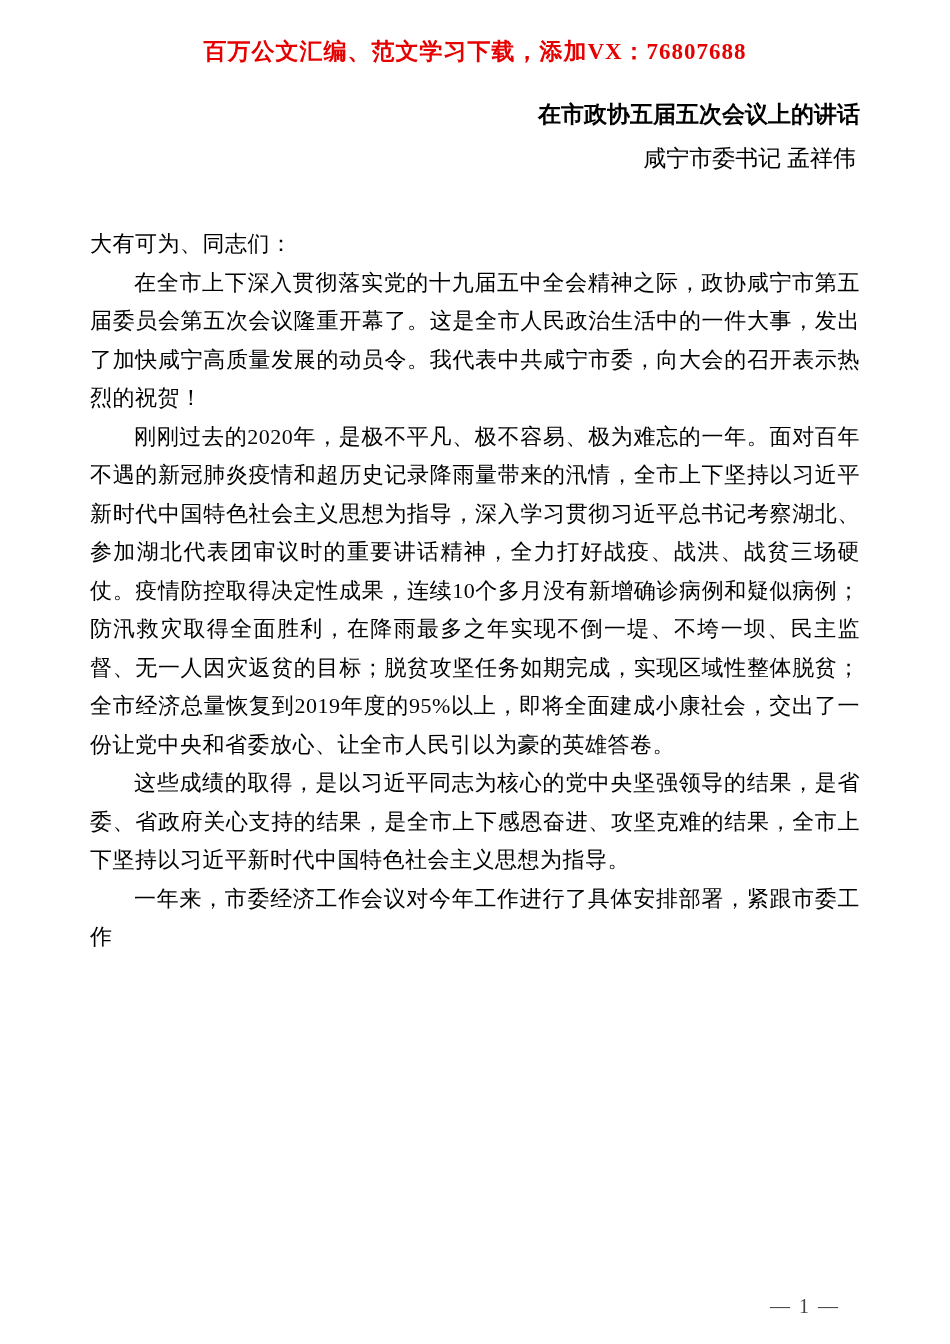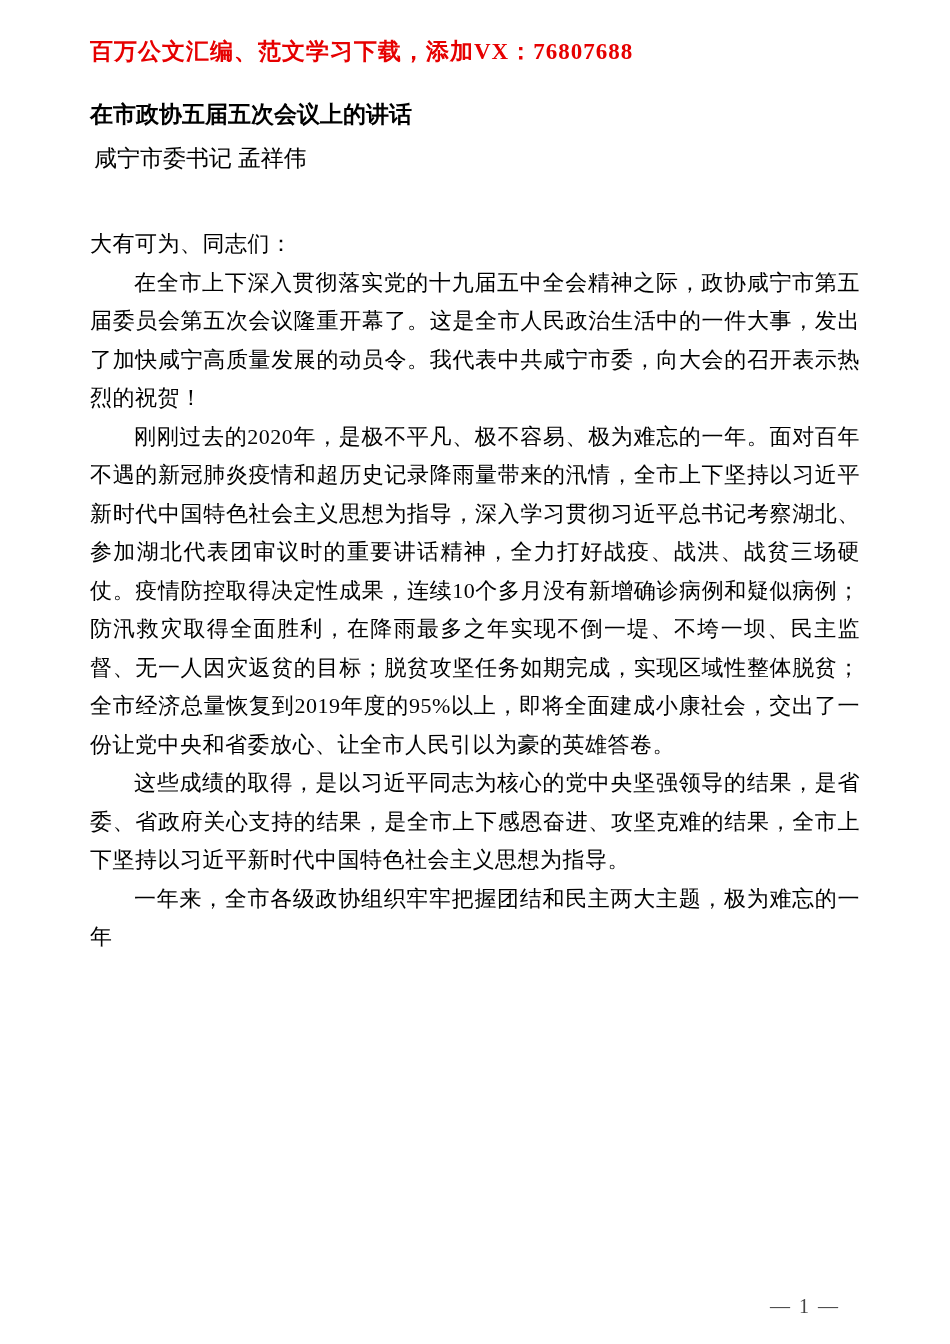--- a/index.html
+++ b/index.html
@@ -16,29 +16,29 @@
     overflow: hidden;
   }
   .page {
     box-sizing: border-box;
     width: 950px;
     height: 1344px;
     padding: 36px 90px 0 90px;
     position: relative;
   }
   .doc-header-notice {
-    text-align: left;
+    text-align: center;
     font-size: 23px;
     font-weight: bold;
     color: #e60000;
     letter-spacing: 1px;
     margin: 0 0 28px 0;
   }
   .title-block {
-    text-align: left;
+    text-align: right;
     margin-bottom: 46px;
   }
   .doc-title {
     font-size: 23px;
     font-weight: 600;
     line-height: 40px;
     margin: 0;
   }
   .doc-author {
     font-size: 23px;
@@ -80,18 +80,18 @@
   <div class="title-block">
     <p class="doc-title">在市政协五届五次会议上的讲话</p>
     <p class="doc-author">咸宁市委书记 孟祥伟</p>
   </div>
 
   <div class="body-text">
     <p>大有可为、同志们：</p>
     <p class="indent">在全市上下深入贯彻落实党的十九届五中全会精神之际，政协咸宁市第五届委员会第五次会议隆重开幕了。这是全市人民政治生活中的一件大事，发出了加快咸宁高质量发展的动员令。我代表中共咸宁市委，向大会的召开表示热烈的祝贺！</p>
     <p class="indent">刚刚过去的2020年，是极不平凡、极不容易、极为难忘的一年。面对百年不遇的新冠肺炎疫情和超历史记录降雨量带来的汛情，全市上下坚持以习近平新时代中国特色社会主义思想为指导，深入学习贯彻习近平总书记考察湖北、参加湖北代表团审议时的重要讲话精神，全力打好战疫、战洪、战贫三场硬仗。疫情防控取得决定性成果，连续10个多月没有新增确诊病例和疑似病例；防汛救灾取得全面胜利，在降雨最多之年实现不倒一堤、不垮一坝、民主监督、无一人因灾返贫的目标；脱贫攻坚任务如期完成，实现区域性整体脱贫；全市经济总量恢复到2019年度的95%以上，即将全面建成小康社会，交出了一份让党中央和省委放心、让全市人民引以为豪的英雄答卷。</p>
     <p class="indent">这些成绩的取得，是以习近平同志为核心的党中央坚强领导的结果，是省委、省政府关心支持的结果，是全市上下感恩奋进、攻坚克难的结果，全市上下坚持以习近平新时代中国特色社会主义思想为指导。</p>
-    <p class="indent">一年来，全市各级政协组织牢牢把握团结和民主两大主题，极为难忘的一年</p>
+    <p class="indent">一年来，市委经济工作会议对今年工作进行了具体安排部署，紧跟市委工作</p>
   </div>
 
   <div class="page-number">— 1 —</div>
 
 </div>
 
 </body></html>

